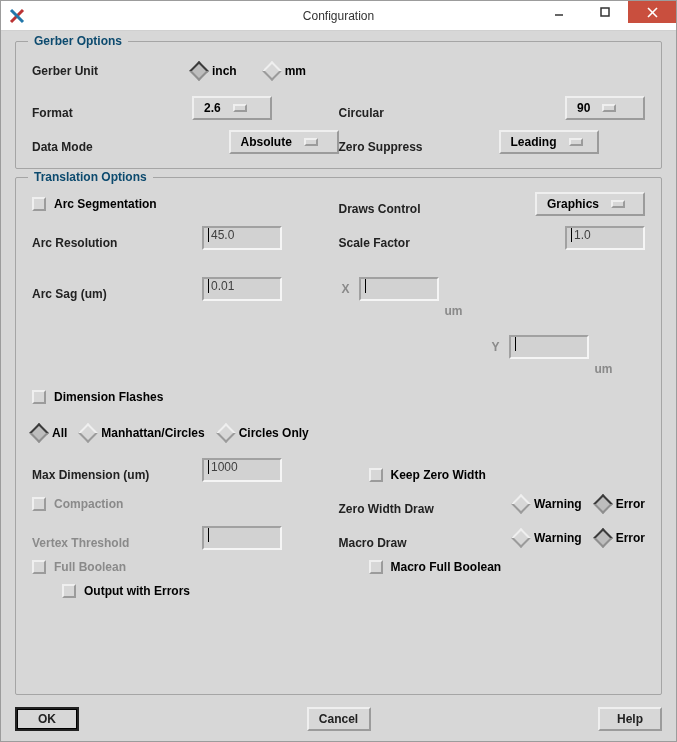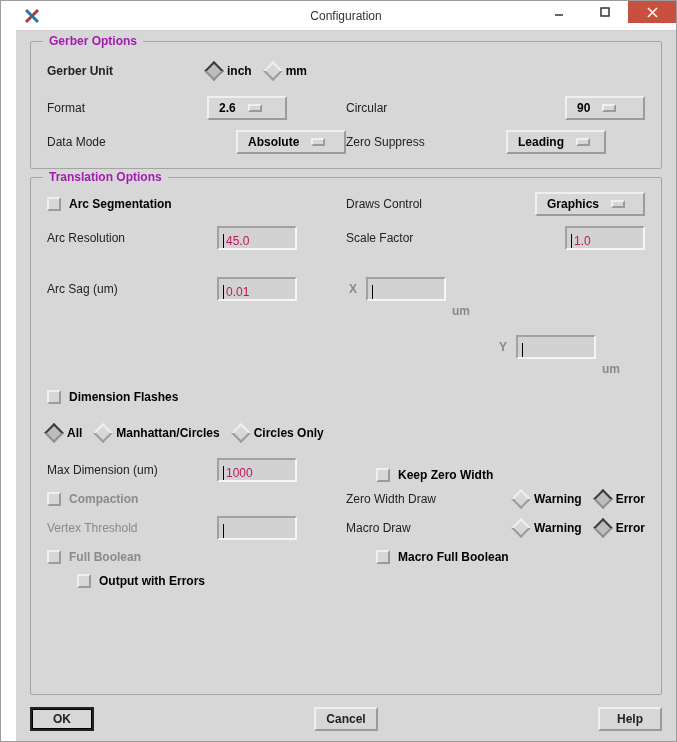--- a/index.html
+++ b/index.html
@@ -14,21 +14,20 @@
   }
 
   
   .window {
     width: 677px;
     height: 742px;
     border: 1px solid #9c9c9c;
     background: #fff;
     display: flex;
     flex-direction: column;
-    padding-left: 15px;
   }
   .titlebar {
     height: 30px;
     background: #fff;
     border-bottom: 1px solid #d0d0d0;
     display: flex;
     align-items: center;
     position: relative;
   }
   .titlebar .appicon {
@@ -84,43 +83,43 @@
     background: #d7d7d7;
   }
   .group .legend {
     position: absolute;
     top: -8px;
     left: 12px;
     background: #d7d7d7;
     padding: 0 6px;
     font-size: 12px;
     font-weight: bold;
-    color: #a21caf;
+    color: #0c4a6e;
   }
   .row {
     display: flex;
     align-items: center;
     min-height: 30px;
   }
   .coll {
     width: 160px;
     font-weight: bold;
     color: #222;
   }
   .colval {
     display: flex;
     align-items: center;
-    gap: 0;
+    gap: 14px;
   }
   .twohalf {
     display: flex;
     width: 100%;
   }
   .half { width: 50%; display: flex; align-items: center; }
-  .half .lab, .half .labw { font-weight: normal; color: #222; }
+  .half .lab, .half .labw { font-weight: bold; color: #222; margin-top: 10px; }
   .half .lab { width: 160px; }
   .half .labw { width: 130px; }
   .half.right .lab { width: 130px; }
 
   .disabled, .disabled .lab, .disabled .labw, .disabled span { color: #8a8a8a !important; }
 
   
   .mbtn {
     display: inline-flex;
     align-items: center;
@@ -156,24 +155,24 @@
     background: #d7d7d7;
     border: 2px outset #efefef;
   }
   .minput {
     background: #d2d2d2;
     border: 2px inset #f5f5f5;
     height: 24px;
     width: 80px;
     padding: 0 4px;
     display: inline-flex;
-    align-items: flex-end;
+    align-items: flex-start;
     font-family: inherit;
     font-size: 12px;
-    color: #be185d;
+    color: #404040;
   }
   .minput .caret {
     width: 1px; height: 14px;
     background: #000;
     margin-right: 2px;
   }
   .mcheck {
     width: 14px; height: 14px;
     background: #d7d7d7;
     border: 2px outset #efefef;

